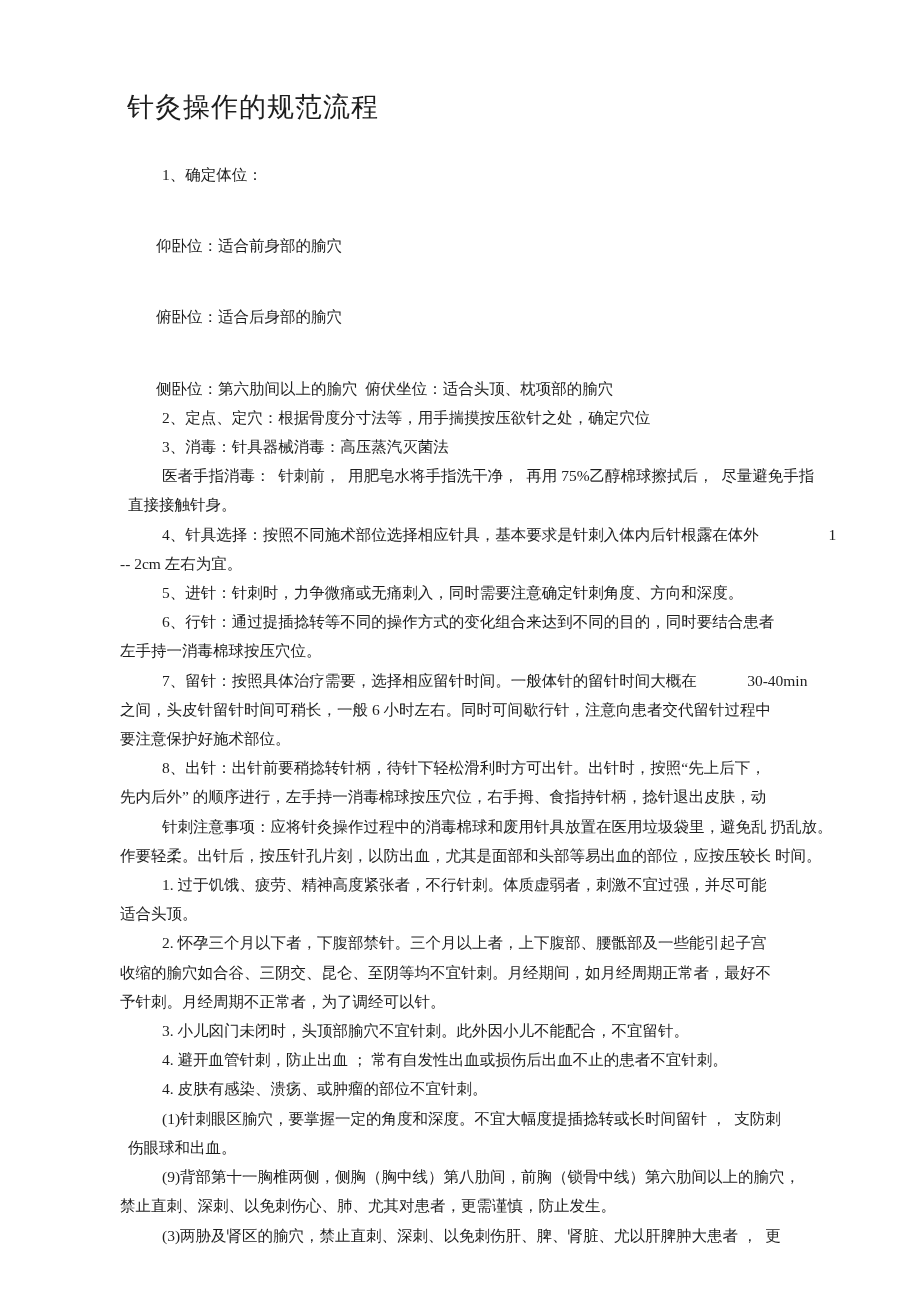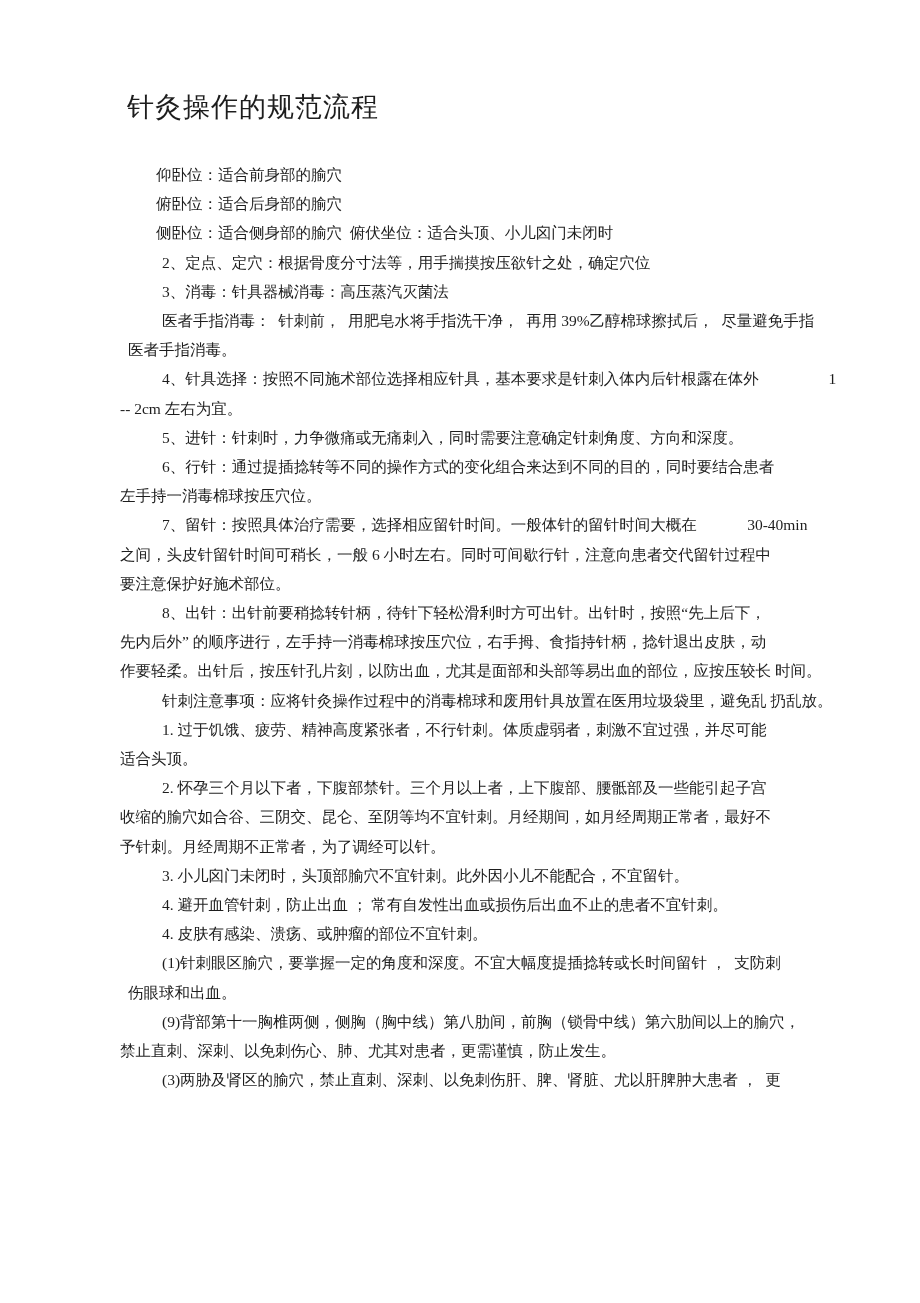--- a/index.html
+++ b/index.html
@@ -23,49 +23,50 @@
   }
   .doc-body {
     font-size: 15.5px;
     line-height: 29.2px;
   }
   .line {
     white-space: pre;      
     min-height: 29.2px;
   }
   .ind-num  { padding-left: 42px; }  
-  .ind-sub  { padding-left: 36px; }  
+  .ind-sub  { padding-left: 36px; margin-top: 42px; }  
   .ind-cont { padding-left: 0;    }  
   .ind-cont8{ padding-left: 8px;  }  
 </style>
 </head>
 <body>
 
 <div class="page">
   <h1 class="doc-title">针灸操作的规范流程</h1>
   <div class="doc-body" id="doc-body">
+      <div class="line ind-num">1、确定体位：</div>
       <div class="line ind-sub">仰卧位：适合前身部的腧穴</div>
       <div class="line ind-sub">俯卧位：适合后身部的腧穴</div>
-      <div class="line ind-sub">侧卧位：适合侧身部的腧穴  俯伏坐位：适合头顶、小儿囟门未闭时</div>
+      <div class="line ind-sub">侧卧位：第六肋间以上的腧穴  俯伏坐位：适合头顶、枕项部的腧穴</div>
       <div class="line ind-num">2、定点、定穴：根据骨度分寸法等，用手揣摸按压欲针之处，确定穴位</div>
       <div class="line ind-num">3、消毒：针具器械消毒：高压蒸汽灭菌法</div>
-      <div class="line ind-num">医者手指消毒：  针刺前，  用肥皂水将手指洗干净，  再用 39%乙醇棉球擦拭后，  尽量避免手指</div>
-      <div class="line ind-cont8">医者手指消毒。</div>
+      <div class="line ind-num">医者手指消毒：  针刺前，  用肥皂水将手指洗干净，  再用 75%乙醇棉球擦拭后，  尽量避免手指</div>
+      <div class="line ind-cont8">直接接触针身。</div>
       <div class="line ind-num">4、针具选择：按照不同施术部位选择相应针具，基本要求是针刺入体内后针根露在体外                  1</div>
       <div class="line ind-cont">-- 2cm 左右为宜。</div>
       <div class="line ind-num">5、进针：针刺时，力争微痛或无痛刺入，同时需要注意确定针刺角度、方向和深度。</div>
       <div class="line ind-num">6、行针：通过提插捻转等不同的操作方式的变化组合来达到不同的目的，同时要结合患者</div>
       <div class="line ind-cont">左手持一消毒棉球按压穴位。</div>
       <div class="line ind-num">7、留针：按照具体治疗需要，选择相应留针时间。一般体针的留针时间大概在             30-40min</div>
       <div class="line ind-cont">之间，头皮针留针时间可稍长，一般 6 小时左右。同时可间歇行针，注意向患者交代留针过程中</div>
       <div class="line ind-cont">要注意保护好施术部位。</div>
       <div class="line ind-num">8、出针：出针前要稍捻转针柄，待针下轻松滑利时方可出针。出针时，按照“先上后下，</div>
       <div class="line ind-cont">先内后外” 的顺序进行，左手持一消毒棉球按压穴位，右手拇、食指持针柄，捻针退出皮肤，动</div>
+      <div class="line ind-num">针刺注意事项：应将针灸操作过程中的消毒棉球和废用针具放置在医用垃圾袋里，避免乱 扔乱放。</div>
       <div class="line ind-cont">作要轻柔。出针后，按压针孔片刻，以防出血，尤其是面部和头部等易出血的部位，应按压较长 时间。</div>
-      <div class="line ind-num">针刺注意事项：应将针灸操作过程中的消毒棉球和废用针具放置在医用垃圾袋里，避免乱 扔乱放。</div>
       <div class="line ind-num">1. 过于饥饿、疲劳、精神高度紧张者，不行针刺。体质虚弱者，刺激不宜过强，并尽可能</div>
       <div class="line ind-cont">适合头顶。</div>
       <div class="line ind-num">2. 怀孕三个月以下者，下腹部禁针。三个月以上者，上下腹部、腰骶部及一些能引起子宫</div>
       <div class="line ind-cont">收缩的腧穴如合谷、三阴交、昆仑、至阴等均不宜针刺。月经期间，如月经周期正常者，最好不</div>
       <div class="line ind-cont">予针刺。月经周期不正常者，为了调经可以针。</div>
       <div class="line ind-num">3. 小儿囟门未闭时，头顶部腧穴不宜针刺。此外因小儿不能配合，不宜留针。</div>
       <div class="line ind-num">4. 避开血管针刺，防止出血 ； 常有自发性出血或损伤后出血不止的患者不宜针刺。</div>
       <div class="line ind-num">4. 皮肤有感染、溃疡、或肿瘤的部位不宜针刺。</div>
       <div class="line ind-num">(1)针刺眼区腧穴，要掌握一定的角度和深度。不宜大幅度提插捻转或长时间留针 ，  支防刺</div>
       <div class="line ind-cont8">伤眼球和出血。</div>

